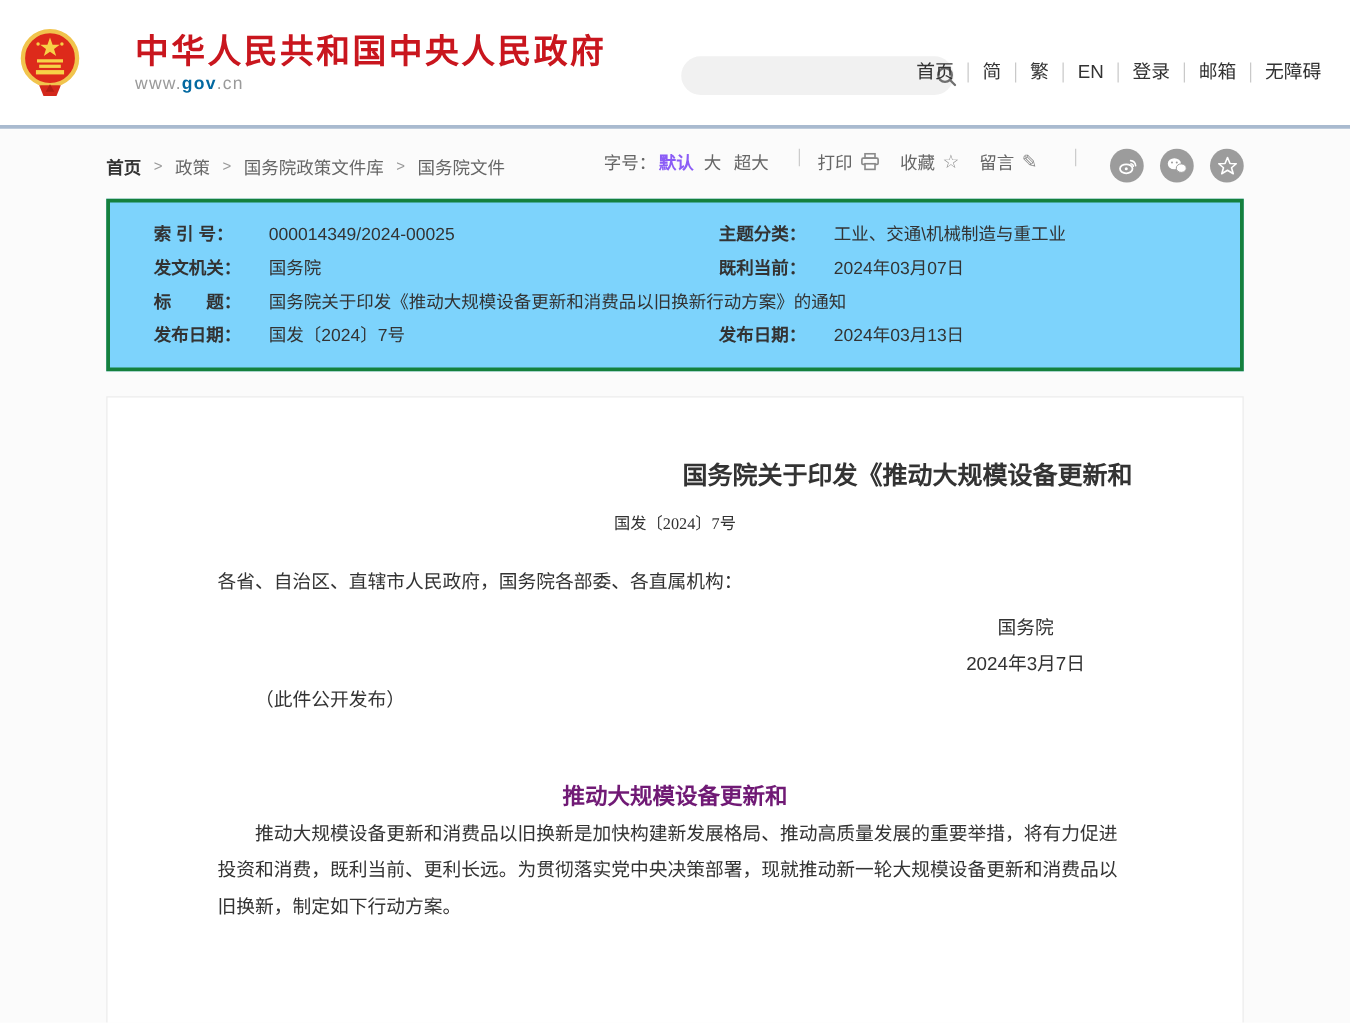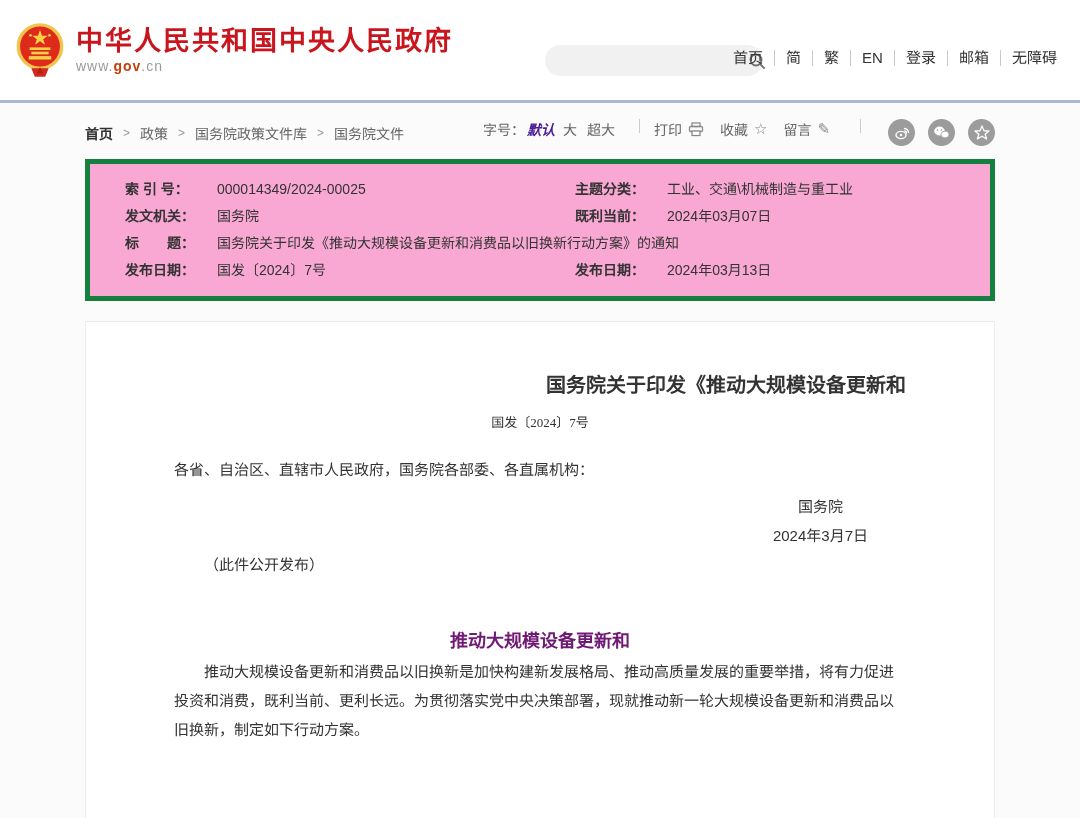--- a/index.html
+++ b/index.html
@@ -2,25 +2,25 @@
 <html lang="zh-CN"><head>
 <meta charset="utf-8">
 <style>
   * { box-sizing: border-box; margin: 0; padding: 0; }
   html,body { width:1080px; height:818px; overflow:hidden; background:#fbfbfb;
     font-family:"Liberation Sans","DejaVu Sans",sans-serif; color:#333; }
 
   
   .site-header { height:103px; background:#fff; border-bottom:3px solid #a9bacf;
     display:flex; align-items:center; padding:0 0 0 14px; position:relative; }
-  .brand { display:flex; align-items:center; cursor:pointer; }
+  .brand { display:flex; align-items:center; cursor:pointer;gap:32px; }
   .emblem { width:52px; height:58px; margin-right:10px; }
   .brand-text .site-title { font-size:27px; font-weight:bold; color:#c9161e; letter-spacing:2px; line-height:30px; }
   .brand-text .site-url { font-size:14px; color:#9a9a9a; letter-spacing:1px; margin-top:2px; }
-  .brand-text .site-url .gov { color:#c2410c; font-weight:bold; }
+  .brand-text .site-url .gov { color:#0369a1; font-weight:bold; }
   .search-box { position:absolute; left:545px; top:45px; width:218px; height:31px;
     background:#f1f1f1; border-radius:16px; display:flex; align-items:center; }
   .search-input { flex:1; border:none; background:transparent; outline:none; padding:0 6px 0 16px;
     font-size:14px; color:#333; font-family:inherit; }
   .search-btn { width:34px; height:31px; border:none; background:transparent; cursor:pointer;
     display:flex; align-items:center; justify-content:center; }
   .top-nav { position:absolute; right:12px; top:50px; display:flex; align-items:center; font-size:15px; }
   .top-nav .nav-item { color:#333; padding:0 11px; cursor:pointer; line-height:16px;
     border-right:1px solid #c9c9c9; white-space:nowrap; }
   .top-nav .nav-item:last-child { border-right:none; }
@@ -28,31 +28,31 @@
   
   .container { width:910px; margin:0 auto; }
   .crumb-row { display:flex; justify-content:space-between; align-items:center;
     padding:16px 0 13px 0; font-size:14px; }
   .breadcrumb { display:flex; align-items:center; color:#666; }
   .breadcrumb .crumb-first { color:#333; font-weight:bold; }
   .breadcrumb .crumb { cursor:pointer; }
   .breadcrumb .crumb-sep { color:#999; margin:0 10px; font-size:12px; }
   .page-tools { display:flex; align-items:flex-start; color:#666; }
   .page-tools .tool-label { color:#666; }
-  .font-default { color:#4c1d95; font-weight:bold; margin:0 8px 0 2px; cursor:pointer;font-style:italic; }
+  .font-default { color:#8b5cf6; font-weight:bold; margin:0 8px 0 2px; cursor:pointer; }
   .font-opt { color:#666; margin-right:10px; cursor:pointer; }
   .tool-sep { width:1px; height:14px; background:#ccc; margin:0 14px; }
   .tool-item { display:flex; align-items:center; color:#666; cursor:pointer; margin-right:16px; }
   .tool-item .glyph { margin-left:6px; color:#8a8a8a; font-size:15px; }
   .share-circle { width:27px; height:27px; border-radius:50%; background:#9c9c9c;
     margin-left:13px; display:flex; align-items:center; justify-content:center; cursor:pointer;
     color:#fff; font-size:14px; }
 
   
-  .meta-card { background:#f9a8d4; border:5px solid #15803d; padding:12px 0; }
+  .meta-card { background:#7dd3fc; border:3px solid #15803d; padding:12px 0; }
   .meta-row { display:flex; line-height:27px; font-size:14px; }
   .meta-cell { display:flex; flex:0 0 50%; }
   .meta-cell.full { flex:0 0 100%; }
   .meta-label { font-weight:bold; color:#333; width:92px; margin-left:35px; white-space:pre; }
   .meta-value { color:#333; }
 
   
   .doc-card { background:#fff; border:1px solid #ebebeb; margin-top:20px;
     padding:46px 88px 60px 88px; height:560px; }
   .doc-title { text-align:right; font-family:"Liberation Serif","DejaVu Serif",serif;

